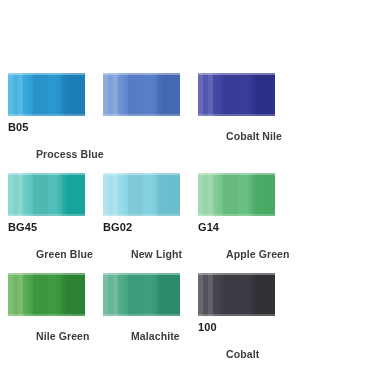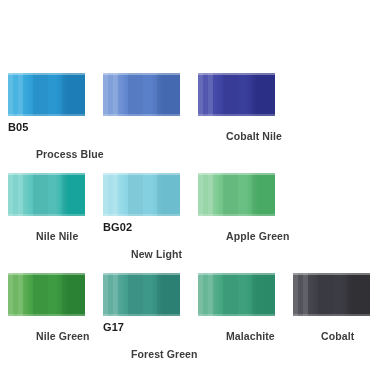--- a/index.html
+++ b/index.html
@@ -142,72 +142,65 @@
         </div>
         <div class="name">Cobalt Nile</div>
       </div>
       <div class="cell">
         <div class="swatch">
           <div class="ink" style="background: linear-gradient(to right, rgb(122, 210, 203) 0%, rgb(122, 210, 203) 16%, rgb(84, 194, 187) 34%, rgb(84, 194, 187) 62%, rgb(24, 176, 168) 78%, rgb(24, 176, 168) 100%);"></div>
           <div class="streaks"></div>
           <div class="edge-top"></div>
           <div class="edge-bottom"></div>
         </div>
-        <div class="name">Nile Nile</div>
+        <div class="code">BG45</div>
+        <div class="name">Green Blue</div>
       </div>
       <div class="cell">
         <div class="swatch">
           <div class="ink" style="background: linear-gradient(to right, rgb(163, 223, 235) 0%, rgb(163, 223, 235) 16%, rgb(135, 212, 228) 34%, rgb(135, 212, 228) 62%, rgb(116, 203, 221) 78%, rgb(116, 203, 221) 100%);"></div>
           <div class="streaks"></div>
           <div class="edge-top"></div>
           <div class="edge-bottom"></div>
         </div>
         <div class="code">BG02</div>
         <div class="name">New Light</div>
       </div>
       <div class="cell">
         <div class="swatch">
           <div class="ink" style="background: linear-gradient(to right, rgb(147, 211, 163) 0%, rgb(147, 211, 163) 16%, rgb(108, 195, 133) 34%, rgb(108, 195, 133) 62%, rgb(79, 183, 108) 78%, rgb(79, 183, 108) 100%);"></div>
           <div class="streaks"></div>
           <div class="edge-top"></div>
           <div class="edge-bottom"></div>
         </div>
+        <div class="code">G14</div>
         <div class="name">Apple Green</div>
       </div>
       <div class="cell">
         <div class="swatch">
           <div class="ink" style="background: linear-gradient(to right, rgb(103, 179, 90) 0%, rgb(103, 179, 90) 16%, rgb(63, 158, 67) 34%, rgb(63, 158, 67) 62%, rgb(47, 140, 56) 78%, rgb(47, 140, 56) 100%);"></div>
           <div class="streaks"></div>
           <div class="edge-top"></div>
           <div class="edge-bottom"></div>
         </div>
         <div class="name">Nile Green</div>
       </div>
       <div class="cell">
         <div class="swatch">
-          <div class="ink" style="background: linear-gradient(to right, rgb(90, 171, 156) 0%, rgb(90, 171, 156) 16%, rgb(63, 155, 140) 34%, rgb(63, 155, 140) 62%, rgb(47, 138, 124) 78%, rgb(47, 138, 124) 100%);"></div>
-          <div class="streaks"></div>
-          <div class="edge-top"></div>
-          <div class="edge-bottom"></div>
-        </div>
-        <div class="code">G17</div>
-        <div class="name">Forest Green</div>
-      </div>
-      <div class="cell">
-        <div class="swatch">
           <div class="ink" style="background: linear-gradient(to right, rgb(95, 178, 145) 0%, rgb(95, 178, 145) 16%, rgb(63, 163, 126) 34%, rgb(63, 163, 126) 62%, rgb(47, 149, 112) 78%, rgb(47, 149, 112) 100%);"></div>
           <div class="streaks"></div>
           <div class="edge-top"></div>
           <div class="edge-bottom"></div>
         </div>
         <div class="name">Malachite</div>
       </div>
       <div class="cell last-col">
         <div class="swatch">
           <div class="ink" style="background: linear-gradient(to right, rgb(74, 74, 82) 0%, rgb(74, 74, 82) 16%, rgb(61, 61, 69) 34%, rgb(61, 61, 69) 62%, rgb(52, 52, 57) 78%, rgb(52, 52, 57) 100%);"></div>
           <div class="streaks"></div>
           <div class="edge-top"></div>
           <div class="edge-bottom"></div>
         </div>
+        <div class="code">100</div>
         <div class="name">Cobalt</div>
       </div>
     </div>
 </div>
 
 </body></html>

